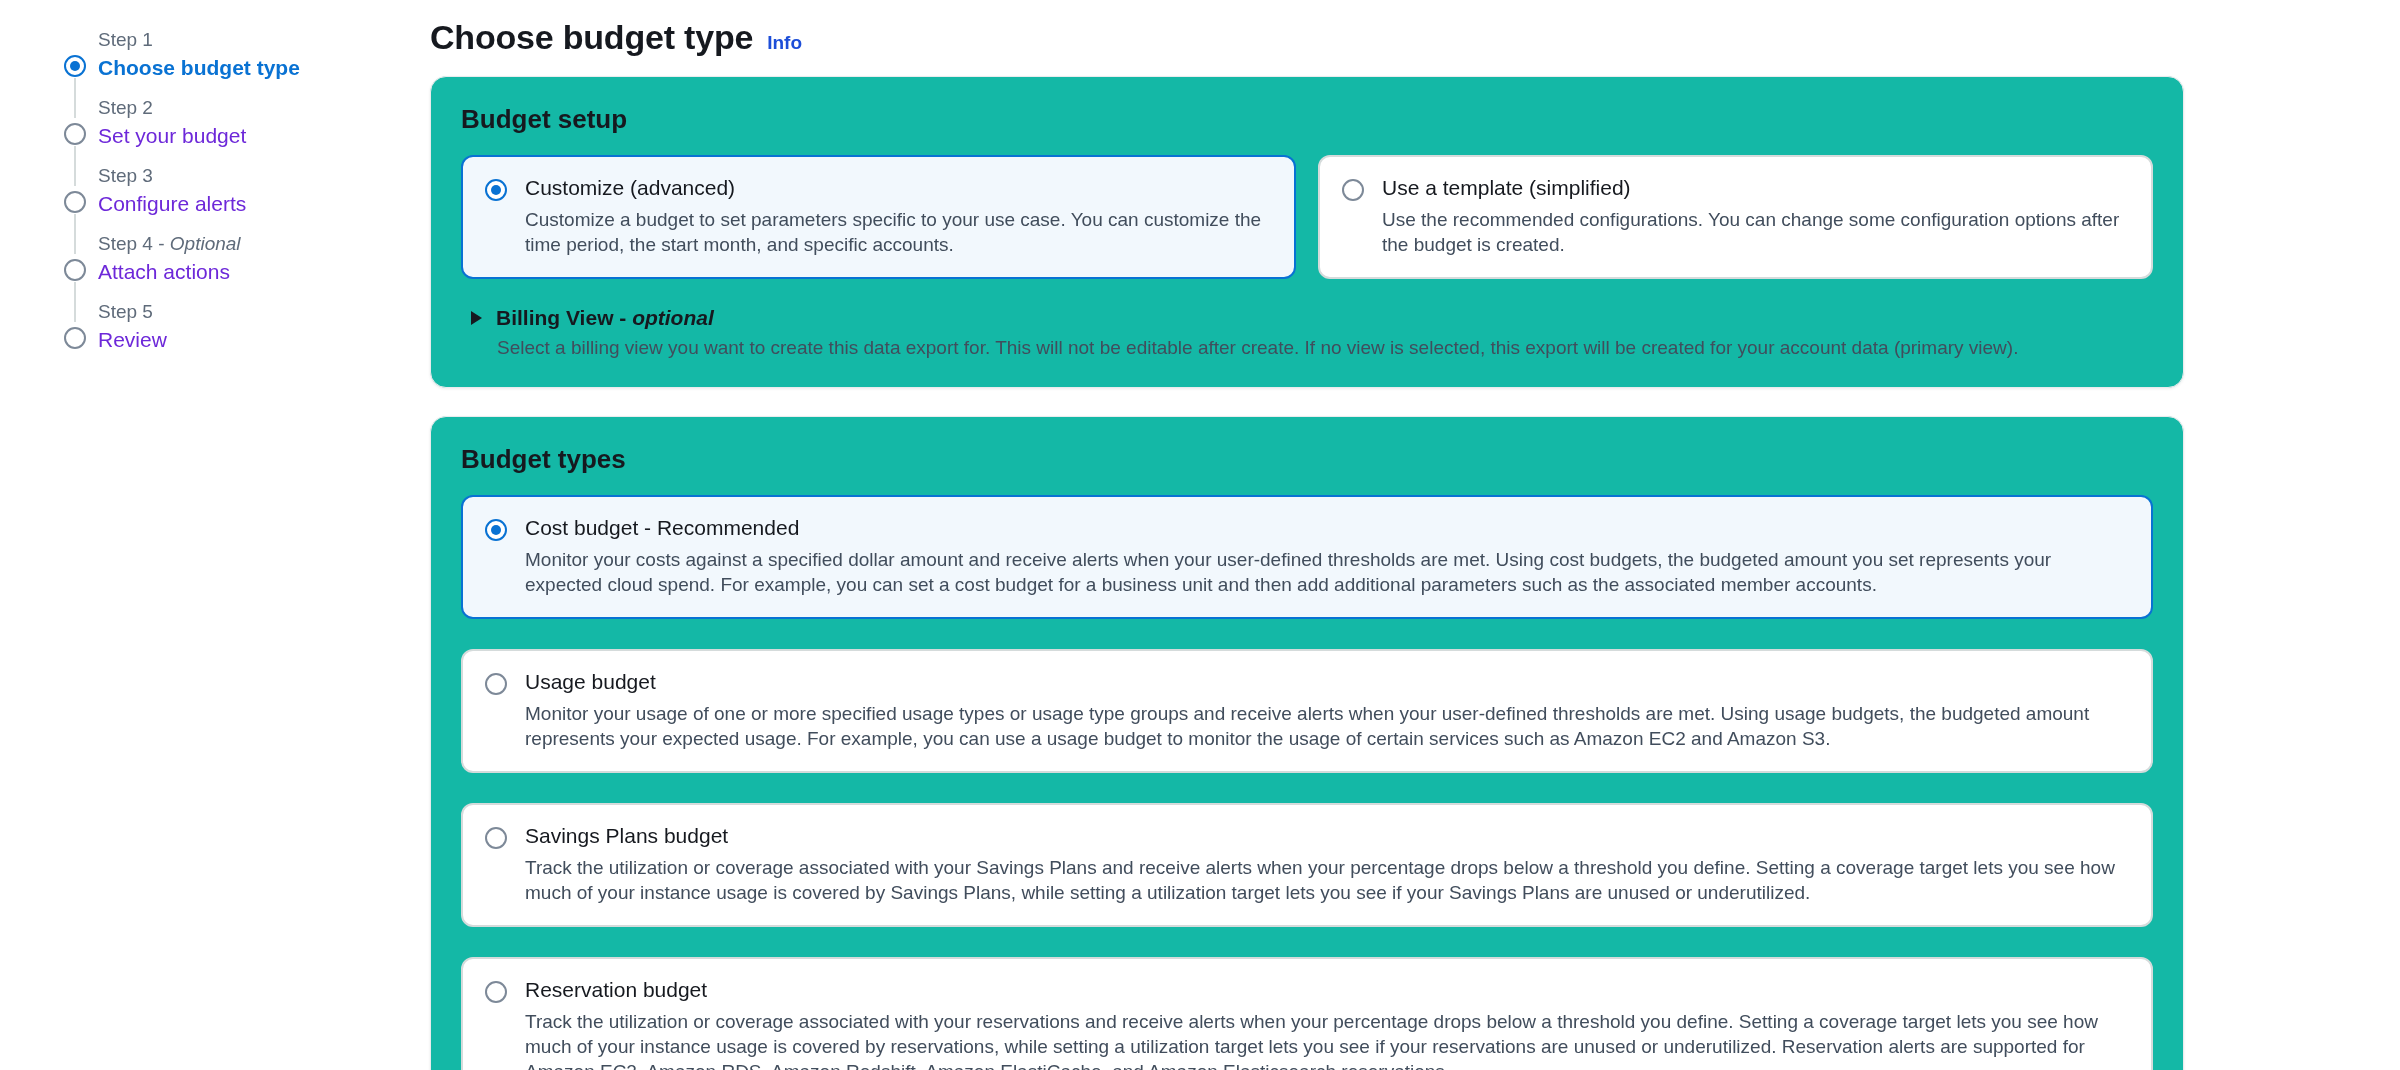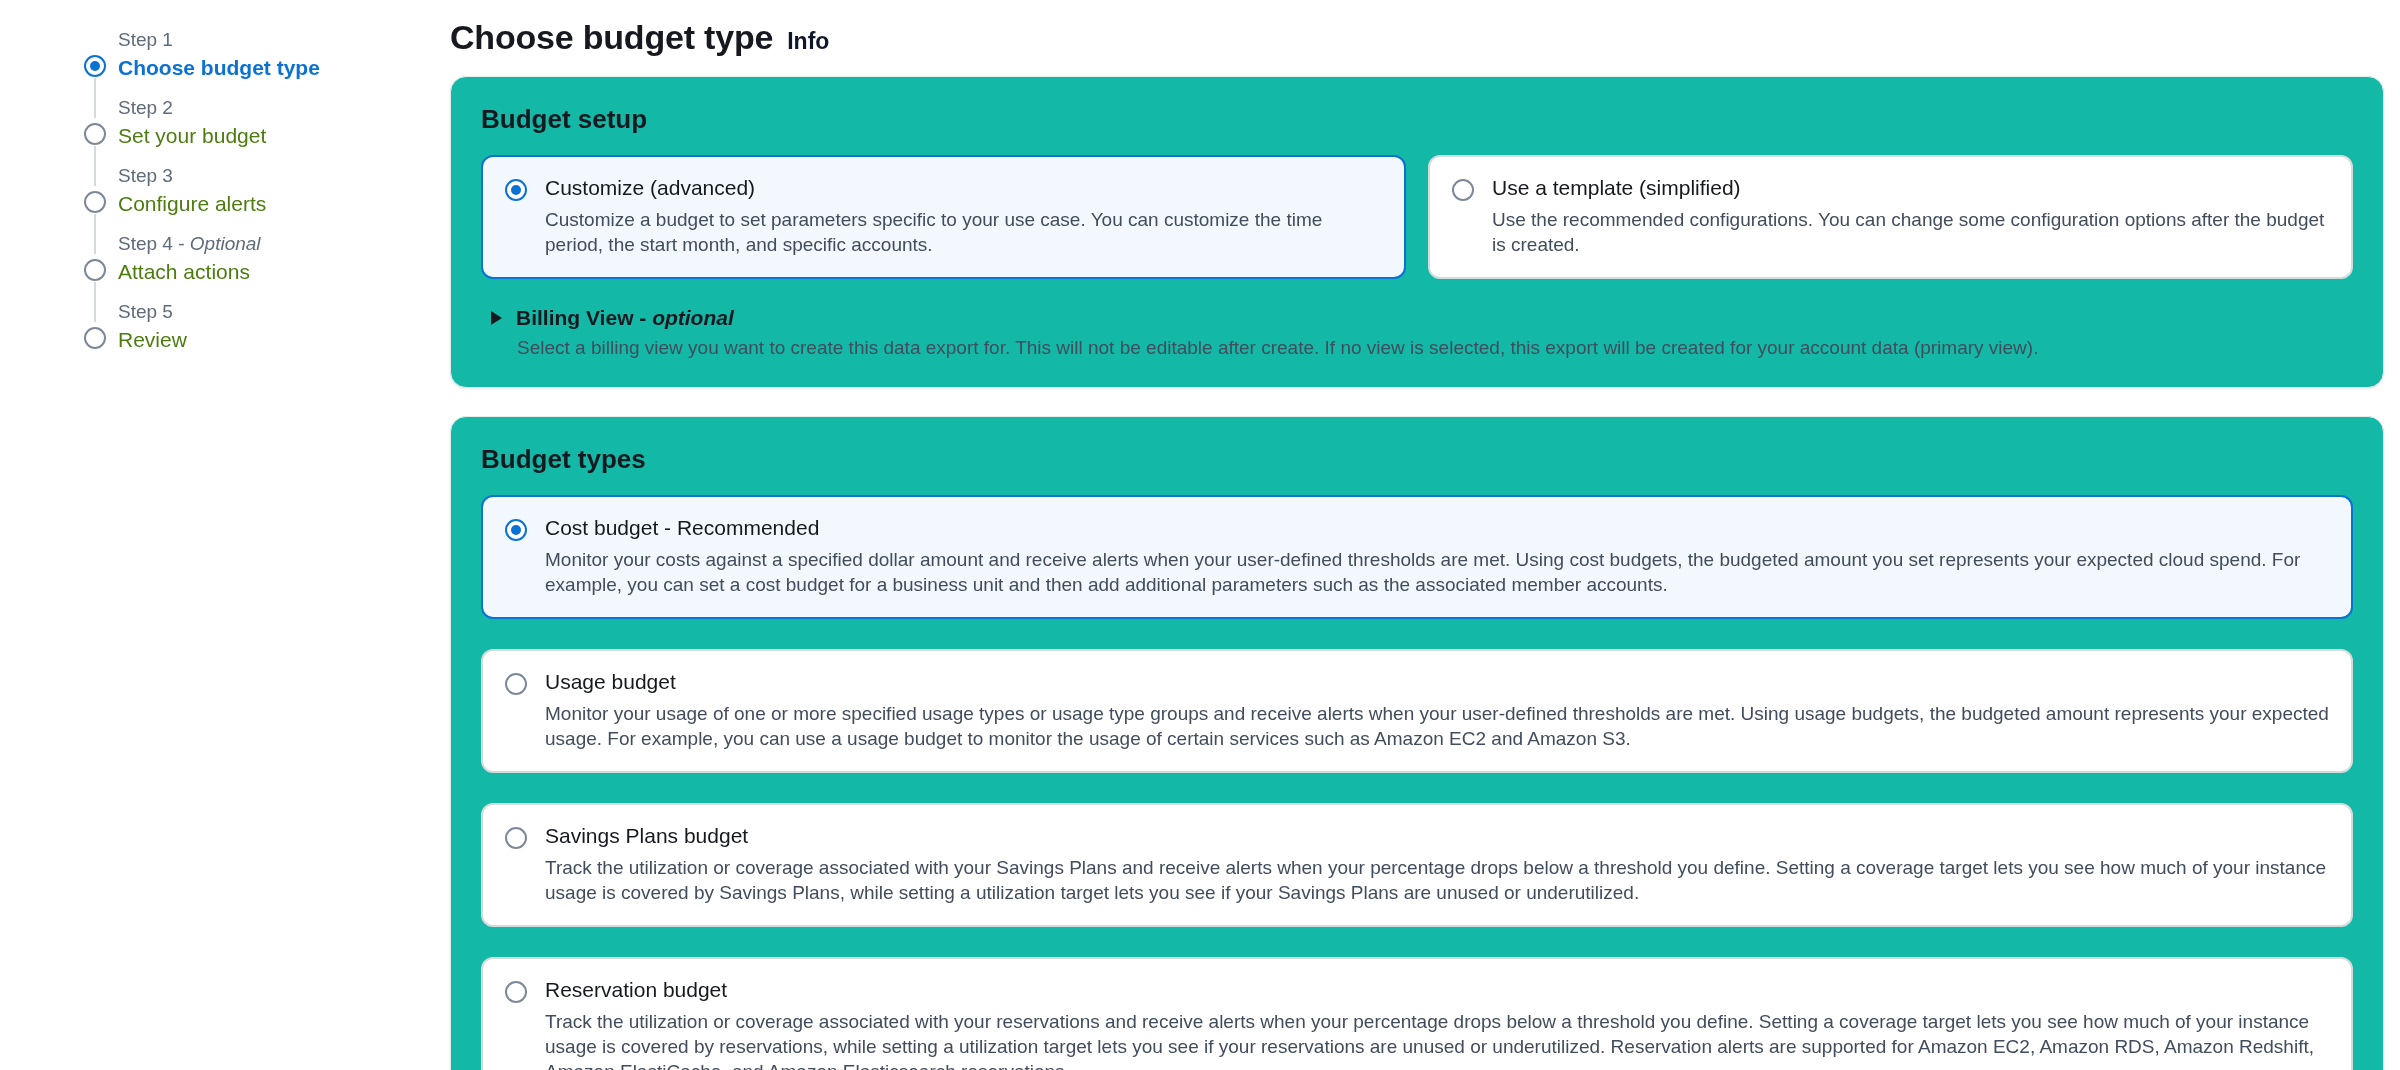--- a/index.html
+++ b/index.html
@@ -6,25 +6,24 @@
   html, body {
     margin: 0; padding: 0;
     width: 2400px; height: 1070px;
     background: #ffffff;
     font-family: "Liberation Sans", sans-serif;
     color: #16191f;
     overflow: hidden;
   }
   .page {
     position: relative;
-    width: 2364px;
+    width: 2184px;
     height: 1070px;
     display: flex;
     align-items: flex-start;
-    margin-left: 20px;
   }
 
   
   .wizard {
     width: 430px;
     flex: 0 0 430px;
     padding: 28px 0 0 50px;
   }
   .step {
     position: relative;
@@ -37,21 +36,21 @@
     color: #5f6b7a;
     line-height: 24px;
     margin-bottom: 3px;
   }
   .step-label .opt {
     font-style: italic;
   }
   .step-title {
     font-size: 21px;
     line-height: 26px;
-    color: #4d7c0f;
+    color: #6d28d9;
   }
   .step.active .step-title {
     color: #0972d3;
     font-weight: bold;
   }
   .bullet {
     position: absolute;
     left: 14px;
     top: 27px;
     width: 22px;
@@ -92,22 +91,22 @@
     gap: 14px;
     padding: 0 0 18px 0;
   }
   .page-title {
     font-size: 34px;
     font-weight: bold;
     line-height: 42px;
     letter-spacing: -0.2px;
   }
   .info-link {
-    font-size: 23px;
-    color: #0f172a;
+    font-size: 19px;
+    color: #1d4ed8;
     font-weight: bold;
     cursor: pointer;
   }
 
   .container {
     background: #14b8a6;
     border: 1px solid #e9ebed;
     border-radius: 16px;
     box-shadow: 0 1px 3px rgba(0,7,22,0.08);
     margin-bottom: 28px;

